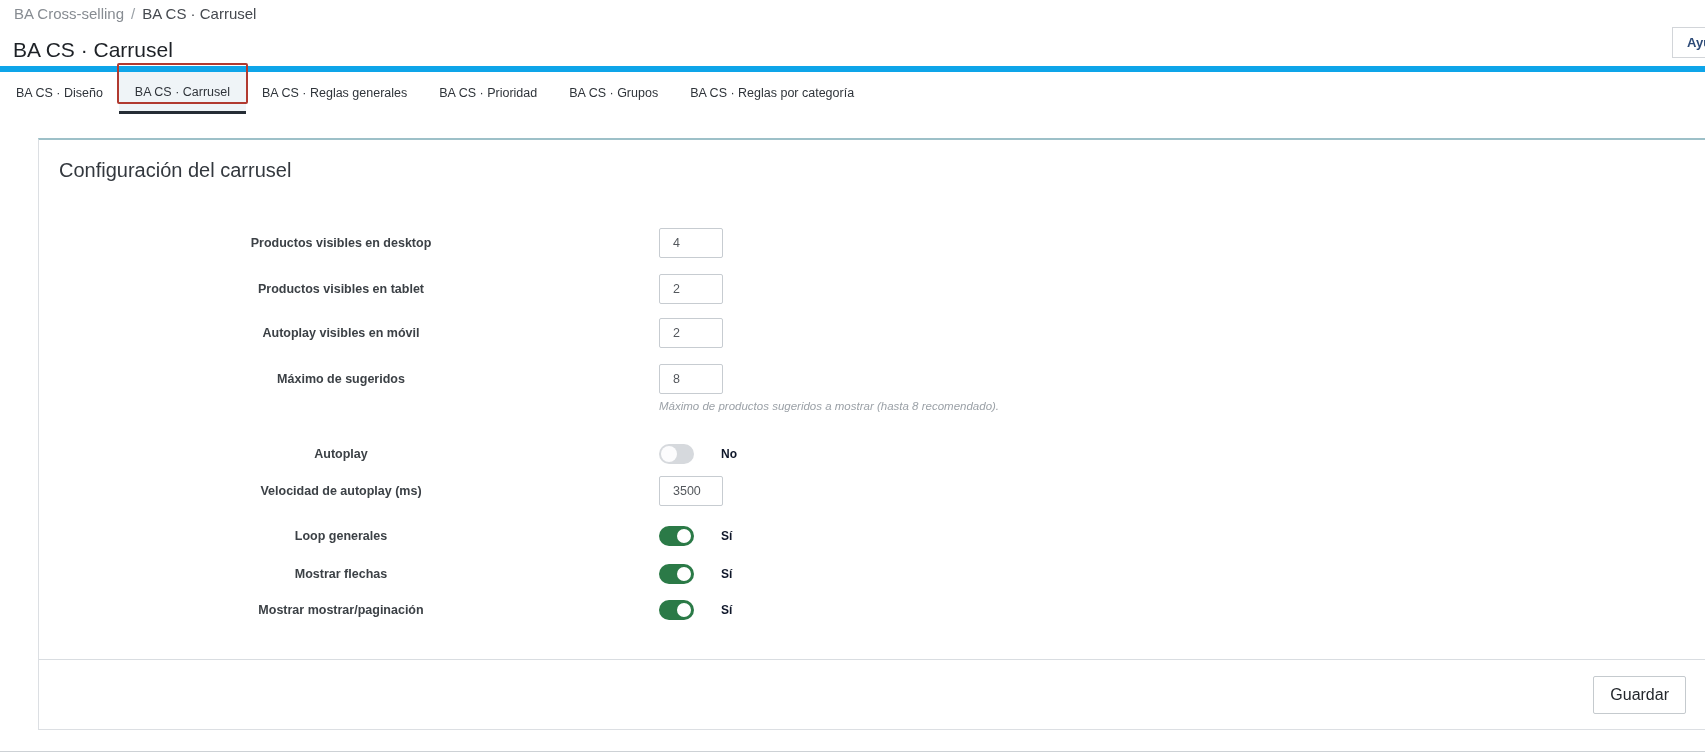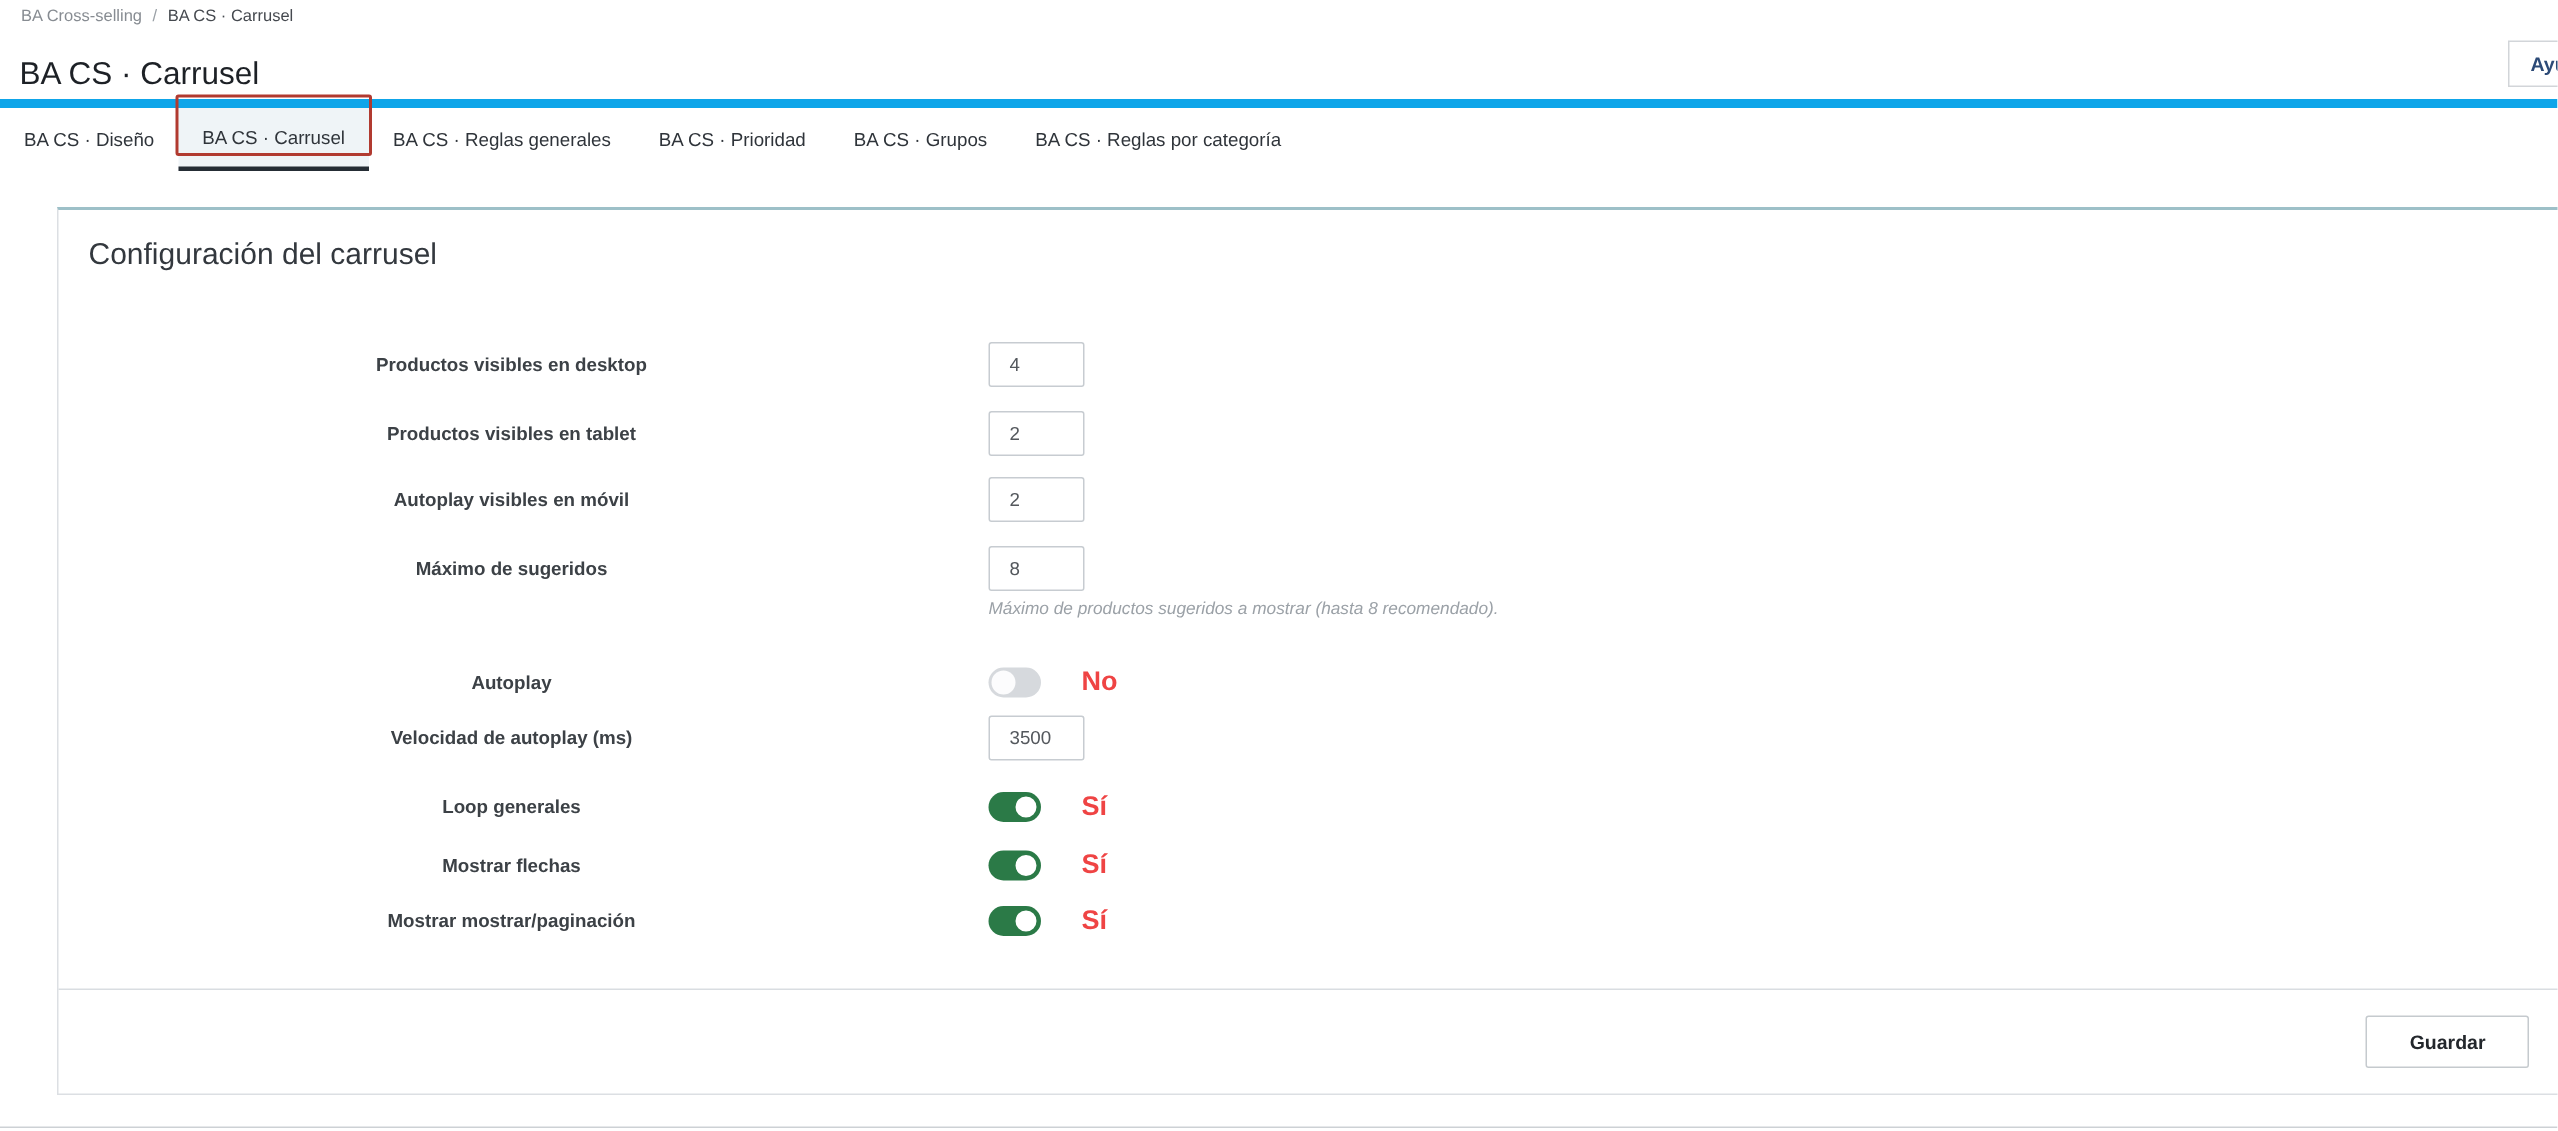--- a/index.html
+++ b/index.html
@@ -3,21 +3,21 @@
 <meta charset="utf-8">
 <style>
   html,body { margin:0; padding:0; }
   body {
     width:1705px; height:754px; position:relative; overflow:hidden;
     background:#ffffff; font-family:"Liberation Sans", sans-serif;
     -webkit-font-smoothing:antialiased;
   }
 
   
-  .breadcrumb { position:absolute; top:5px; left:14px; font-size:11px; display:flex; gap:7px; align-items:center; }
+  .breadcrumb { position:absolute; top:5px; left:14px; font-size:15px; display:flex; gap:7px; align-items:center; }
   .crumb-root { color:#878c92; cursor:pointer; }
   .crumb-sep  { color:#9aa0a6; }
   .crumb-current { color:#45494f; }
 
   .page-title { position:absolute; top:24px; left:13px; font-size:21px; font-weight:500; color:#1d2126; }
 
   .help-btn {
     position:absolute; top:27px; left:1672px; height:31px; padding:0 14px;
     background:#fff; border:1px solid #d2d5d9; color:#2c4a77;
     font-size:13px; font-weight:600; display:flex; align-items:center;
@@ -47,27 +47,27 @@
     font-family:inherit; background:#fff; outline:none; }
   .help-row { margin:6px 0 0 620px; font-size:11.5px; font-style:italic; color:#9ba1a7; }
 
   .toggle { width:35px; height:20px; border-radius:10px; position:relative; flex:0 0 auto; cursor:pointer; }
   .toggle.off { background:#d6d9dd; }
   .toggle.off .knob { position:absolute; left:2px; top:2px; width:16px; height:16px;
     border-radius:50%; background:#fcfcfd; }
   .toggle.on { background:#2b7a47; }
   .toggle.on .knob { position:absolute; right:1px; top:1px; width:18px; height:18px;
     border-radius:50%; background:#fff; border:2.5px solid #2b7a47; box-sizing:border-box; }
-  .tstate { margin-left:11px; font-size:18px; font-weight:bold; color:#ef4444;padding-left:16px; }
+  .tstate { margin-left:11px; font-size:12px; font-weight:bold; color:#0f172a;padding-left:16px; }
 
   .card-footer { position:absolute; left:0; right:0; bottom:0; height:70px;
     border-top:1px solid #d9dde1; display:flex; align-items:center;
     justify-content:flex-end; padding-right:31px; box-sizing:border-box; }
-  .save-btn { padding:9px 28px; background:#fff; border:1px solid #c5cace; border-radius:2px;
-    font-size:13px; font-weight:700; color:#23272c; cursor:pointer; font-family:inherit; }
+  .save-btn { padding:9px 16px; background:#fff; border:1px solid #c5cace; border-radius:2px;
+    font-size:16px; font-weight:400; color:#23272c; cursor:pointer; font-family:inherit; }
 
   .bottom-line { position:absolute; left:0; top:751px; width:100%; height:1px; background:#cdd1d5; }
 </style>
 </head>
 <body>
 
 <nav class="breadcrumb">
   <span class="crumb-root">BA Cross-selling</span>
   <span class="crumb-sep">/</span>
   <span class="crumb-current">BA CS · Carrusel</span>

